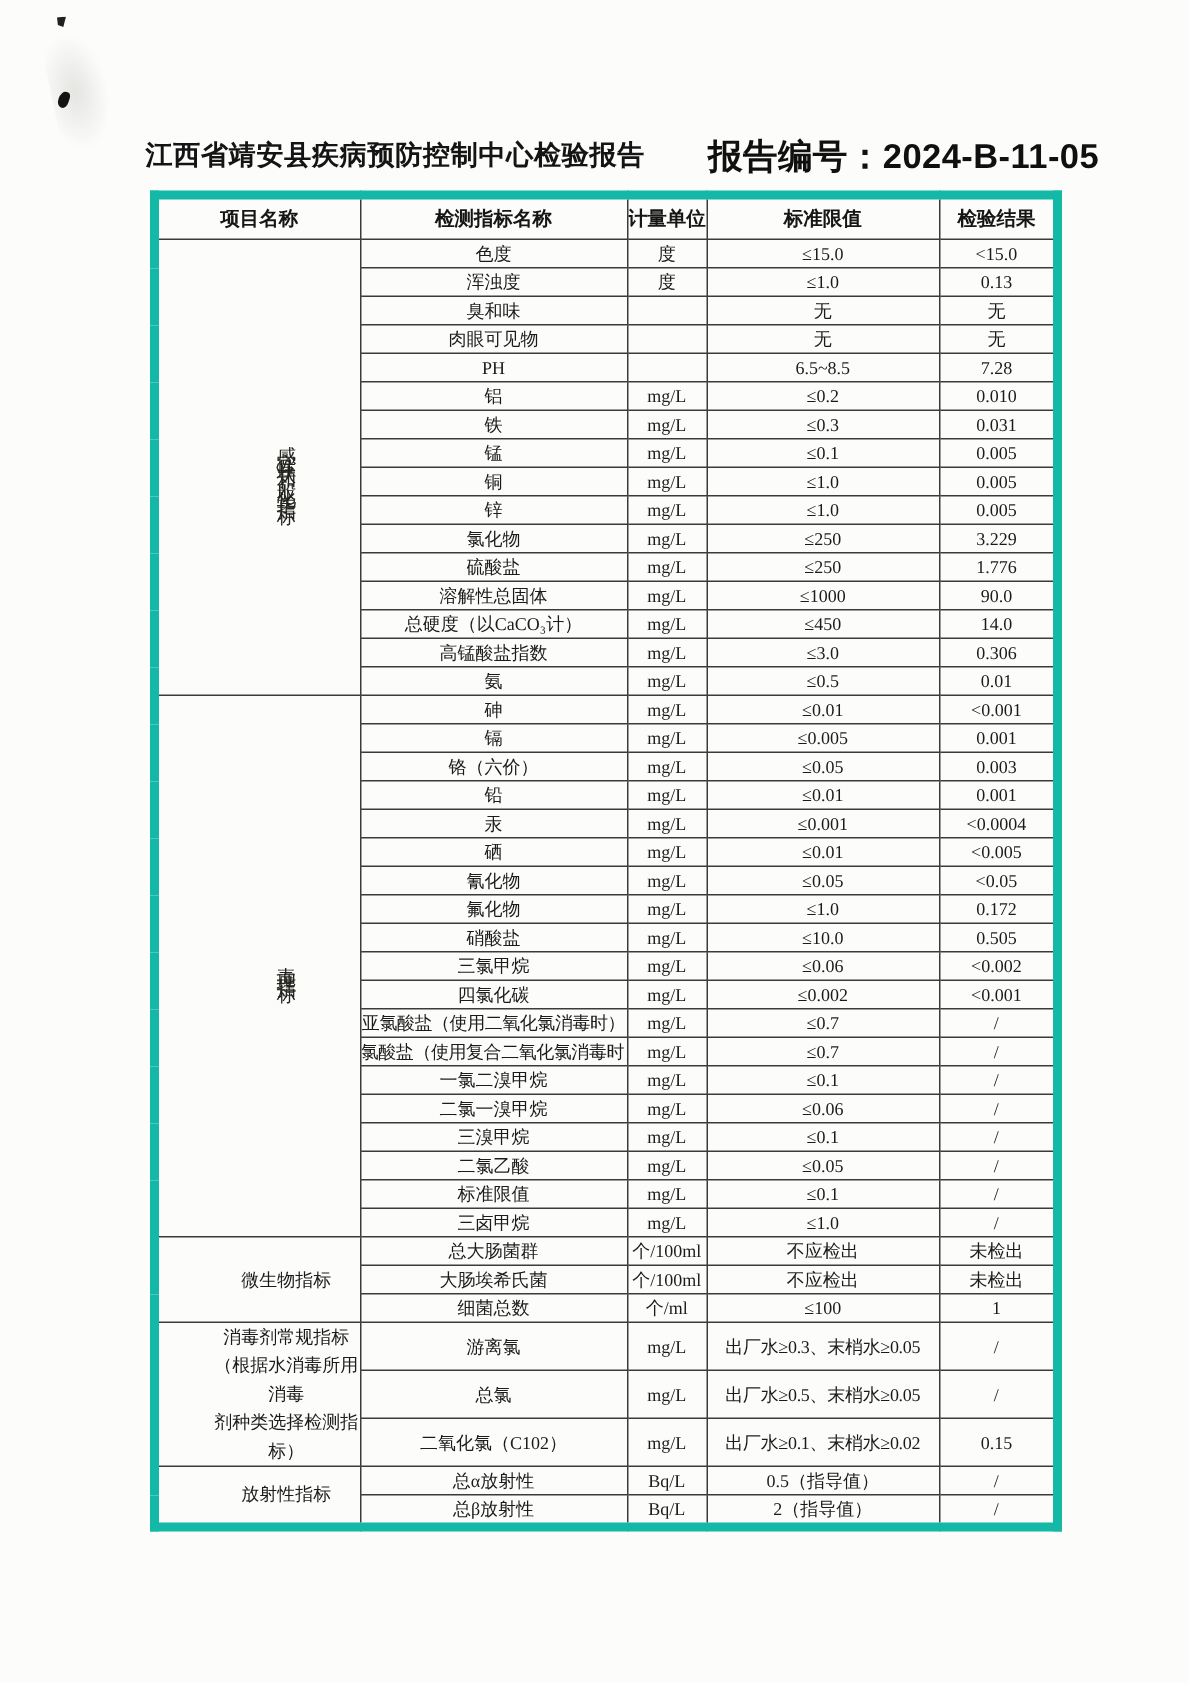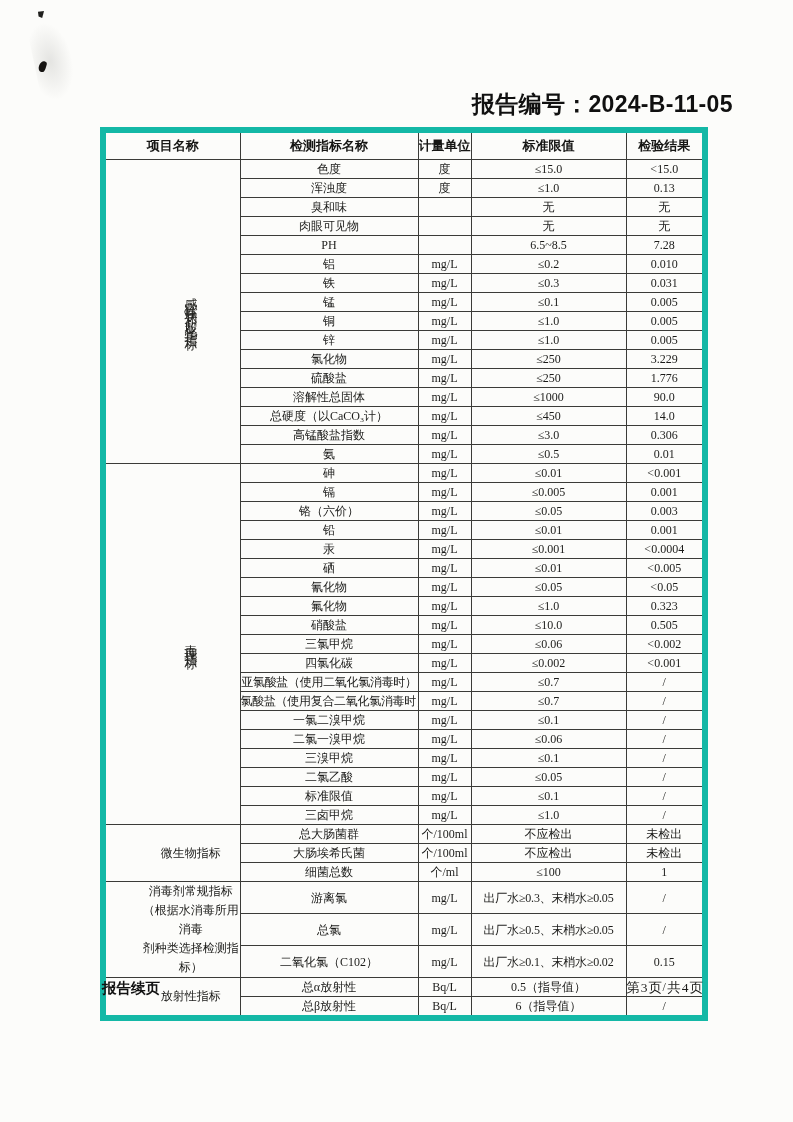--- a/index.html
+++ b/index.html
@@ -74,20 +74,21 @@
   .footer-right { font-size:13.5px; color:#1c1c1a; letter-spacing:1px; }
 </style>
 </head>
 <body>
 
 <div class="page">
   <div class="artifact smudge"></div>
   <div class="artifact a1"></div>
   <div class="artifact a2"></div>
 
+  <div class="doc-title">江西省靖安县疾病预防控制中心检验报告</div>
   <div class="report-no"><span>报告编号：</span><span>2024-B-11-05</span></div>
 
   <table class="report-table">
     <colgroup>
       <col style="width:137px">
       <col style="width:178px">
       <col style="width:53px">
       <col style="width:155px">
       <col style="width:79px">
     </colgroup>
@@ -238,21 +239,21 @@
         <tr>
           <td>氰化物</td>
           <td>mg/L</td>
           <td>≤0.05</td>
           <td>&lt;0.05</td>
         </tr>
         <tr>
           <td>氟化物</td>
           <td>mg/L</td>
           <td>≤1.0</td>
-          <td>0.323</td>
+          <td>0.172</td>
         </tr>
         <tr>
           <td>硝酸盐</td>
           <td>mg/L</td>
           <td>≤10.0</td>
           <td>0.505</td>
         </tr>
         <tr>
           <td>三氯甲烷</td>
           <td>mg/L</td>
@@ -362,23 +363,19 @@
             <div class="h">放射性指标</div>
           </td>
           <td>总α放射性</td>
           <td>Bq/L</td>
           <td>0.5（指导值）</td>
           <td>/</td>
         </tr>
         <tr>
           <td>总β放射性</td>
           <td>Bq/L</td>
-          <td>6（指导值）</td>
+          <td>2（指导值）</td>
           <td>/</td>
         </tr>
       </tbody>
   </table>
 
-  <div class="footer">
-    <div class="footer-left">报告续页</div>
-    <div class="footer-right">第3页 共4页</div>
-  </div>
 </div>
 
 </body></html>

